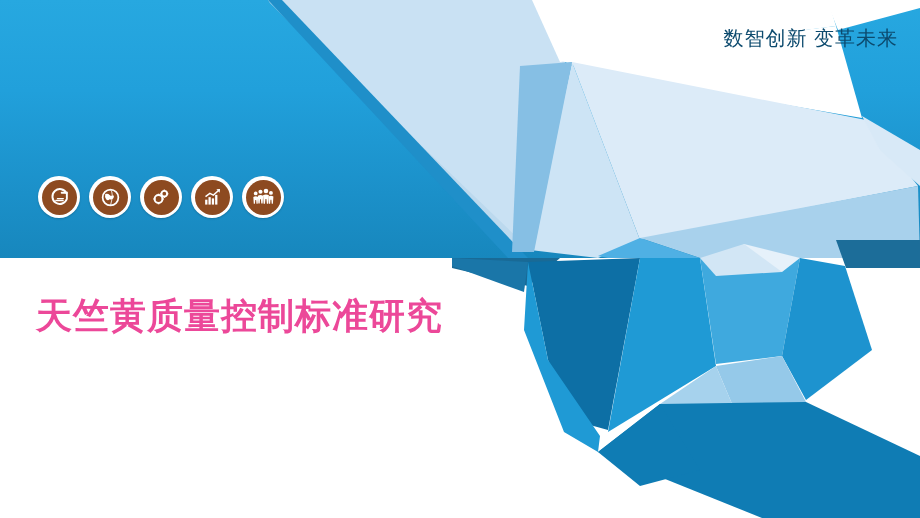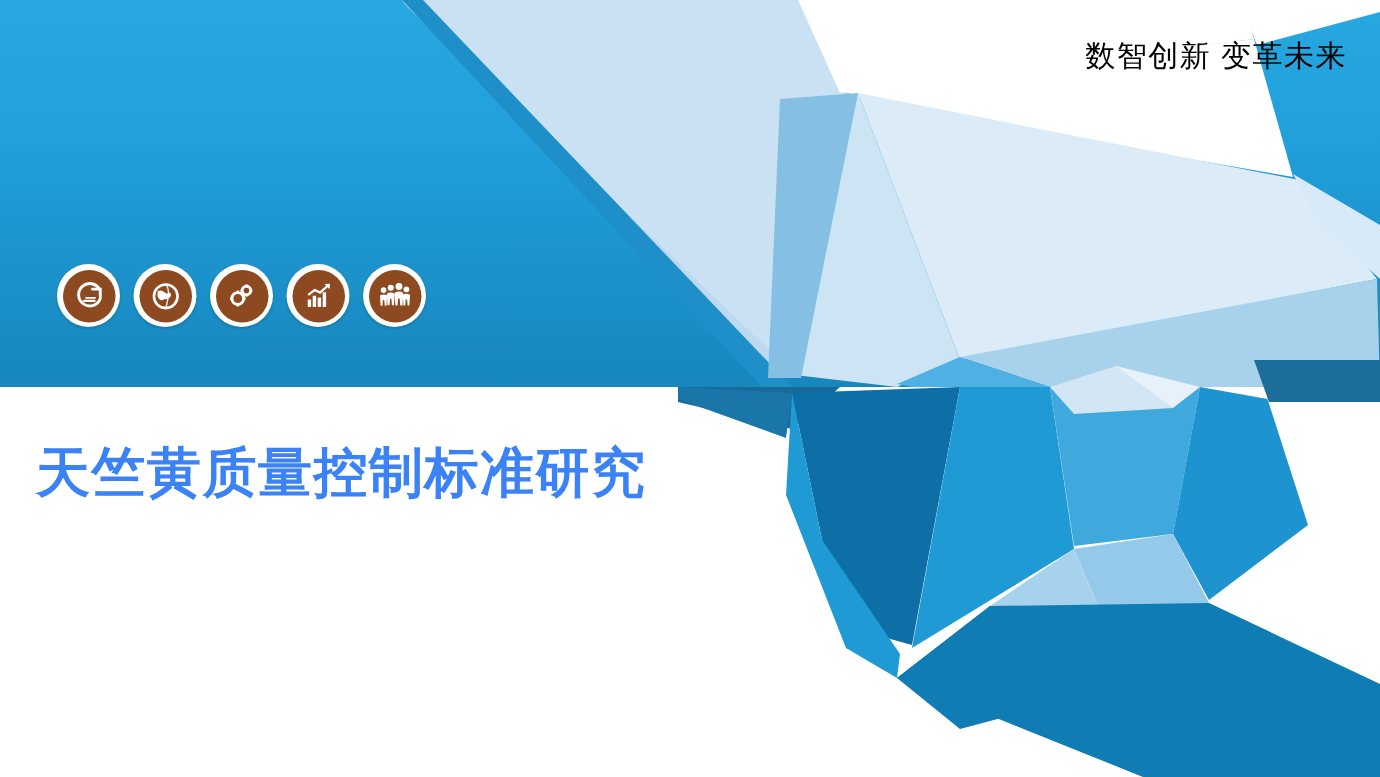--- a/index.html
+++ b/index.html
@@ -32,21 +32,21 @@
     left: 0;
     top: 0;
     width: 920px;
     height: 518px;
   }
   
   .tagline {
     position: absolute;
     right: 22px;
     top: 28px;
-    color: #000000;
+    color: #0c4a6e;
     font-size: 20px;
     letter-spacing: 1px;
     line-height: 1;
     white-space: nowrap;
   }
   
   .icon-row {
     position: absolute;
     left: 38px;
     top: 176px;
@@ -72,25 +72,25 @@
     display: flex;
     align-items: center;
     justify-content: center;
   }
   .icon-badge svg {
     display: block;
   }
   
   .title {
     position: absolute;
-    left: 24px;
+    left: 36px;
     top: 295px;
     font-size: 36px;
     font-weight: bold;
-    color: #3b82f6;
+    color: #ec4899;
     letter-spacing: 1px;
     line-height: 1.15;
     white-space: nowrap;
     font-family: "DejaVu Sans", "Liberation Sans", sans-serif;
   }
 </style>
 </head>
 <body>
 
 <div id="slide">

